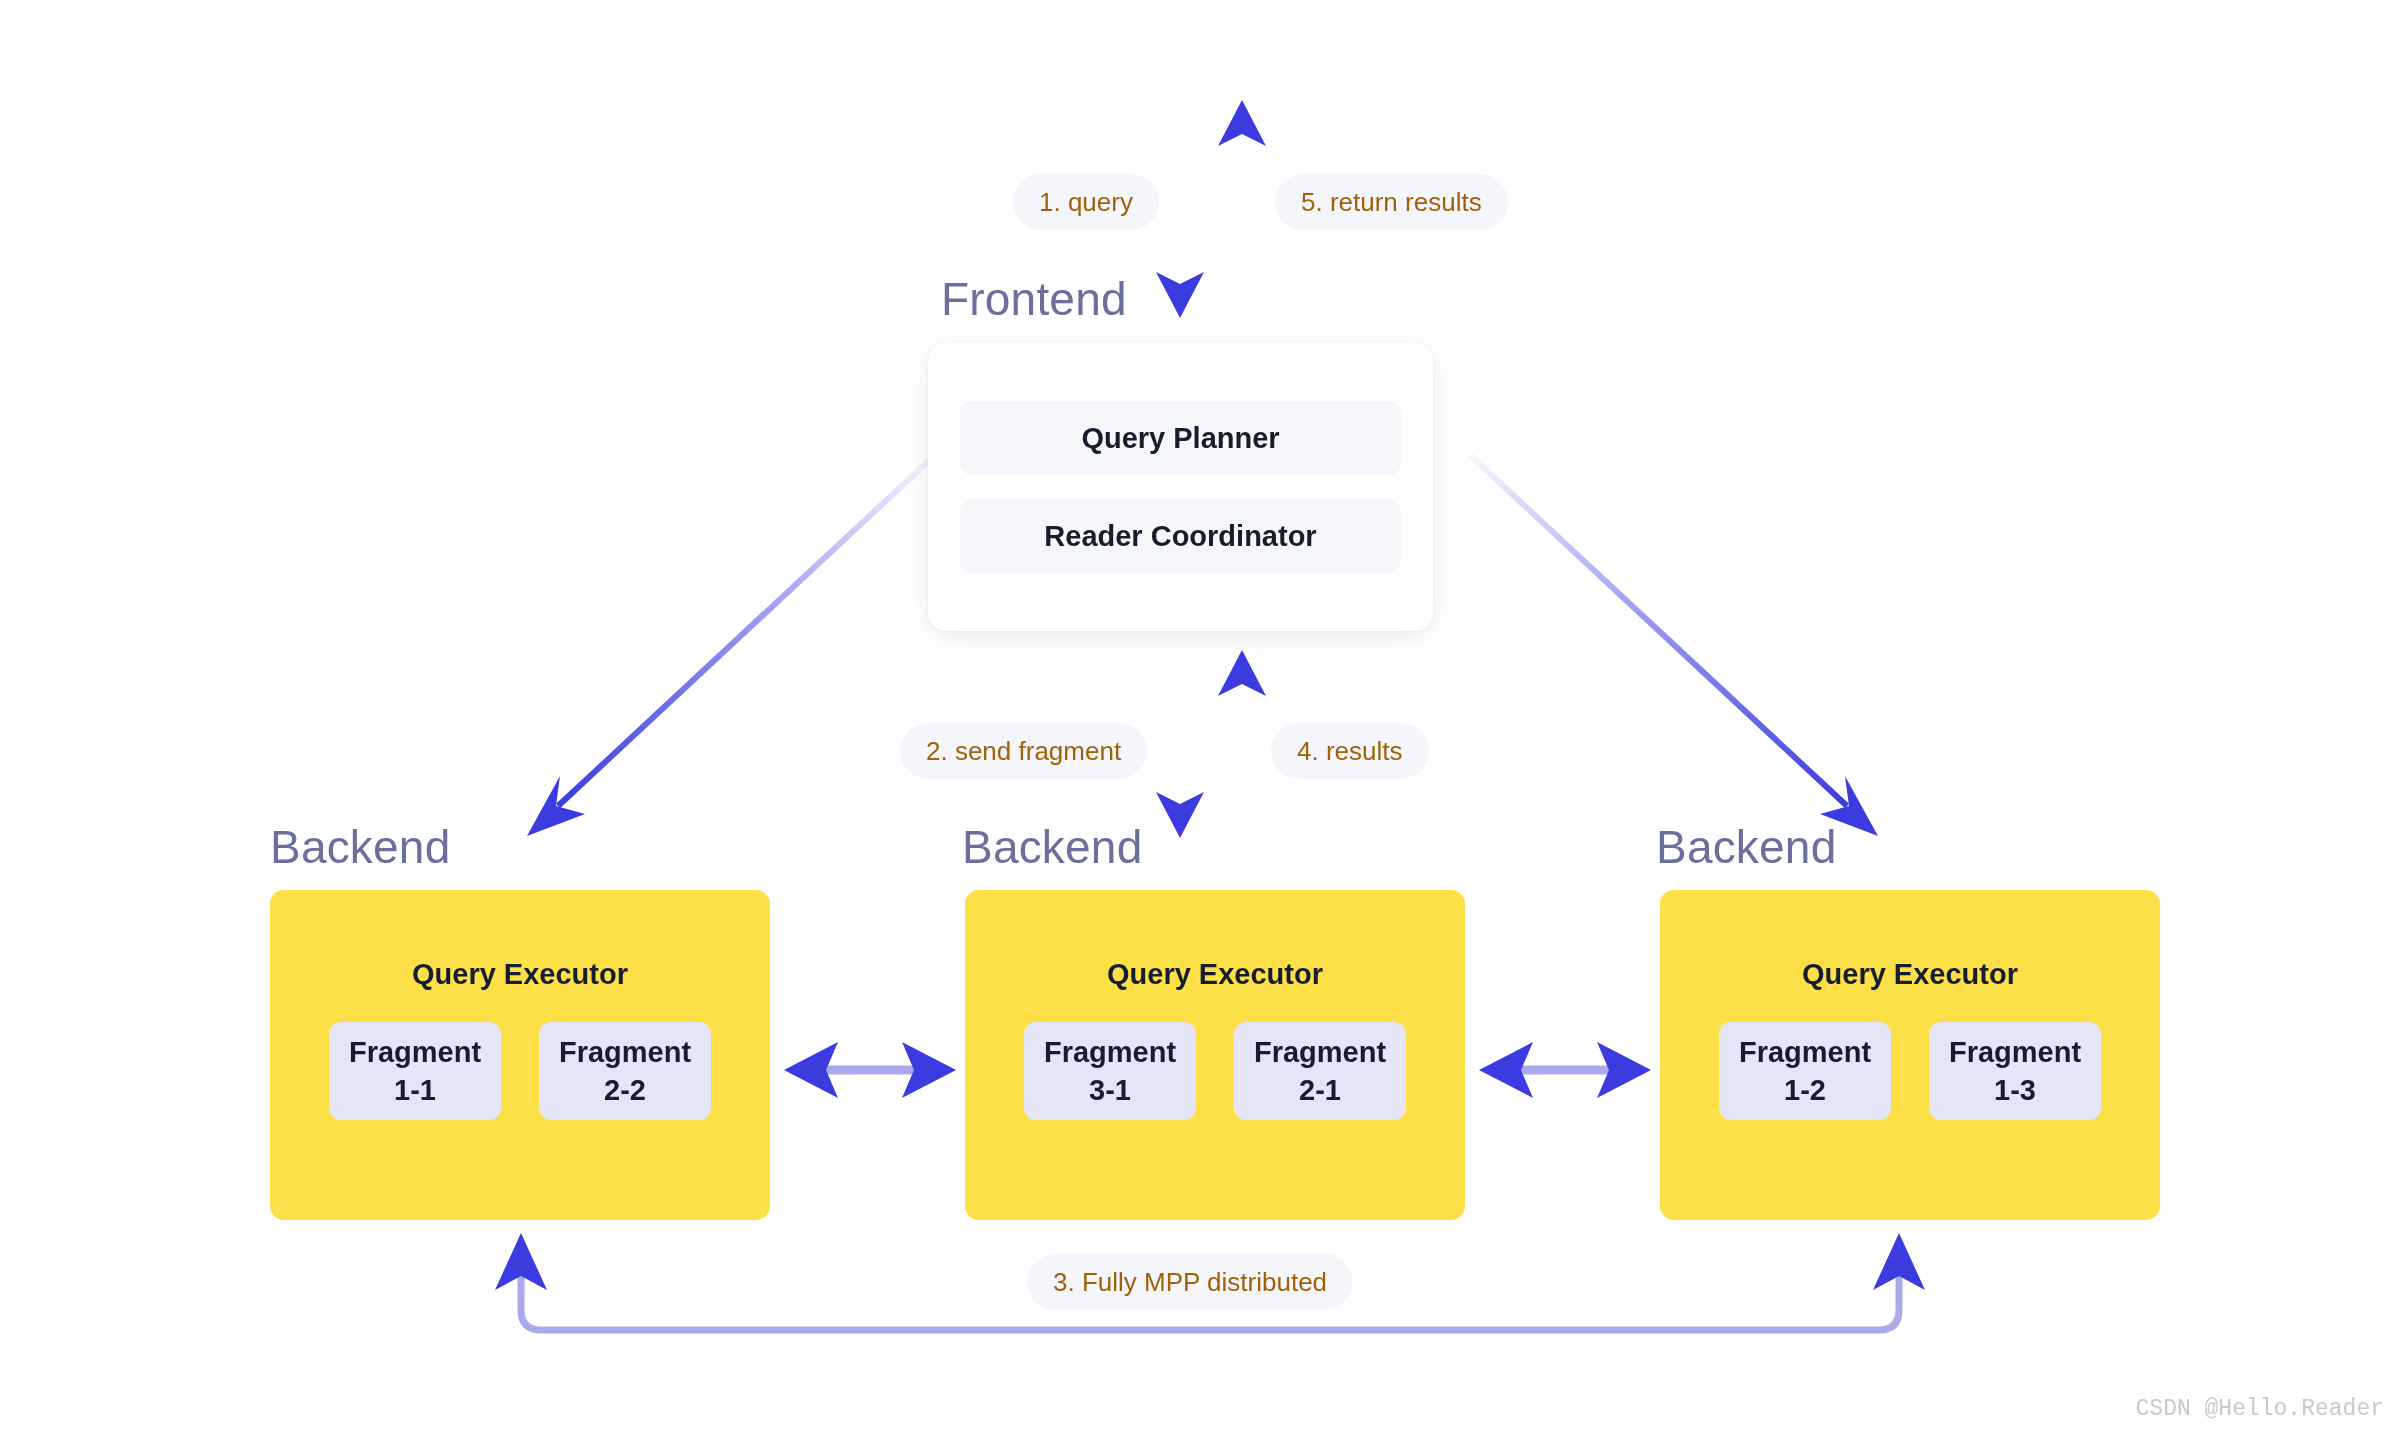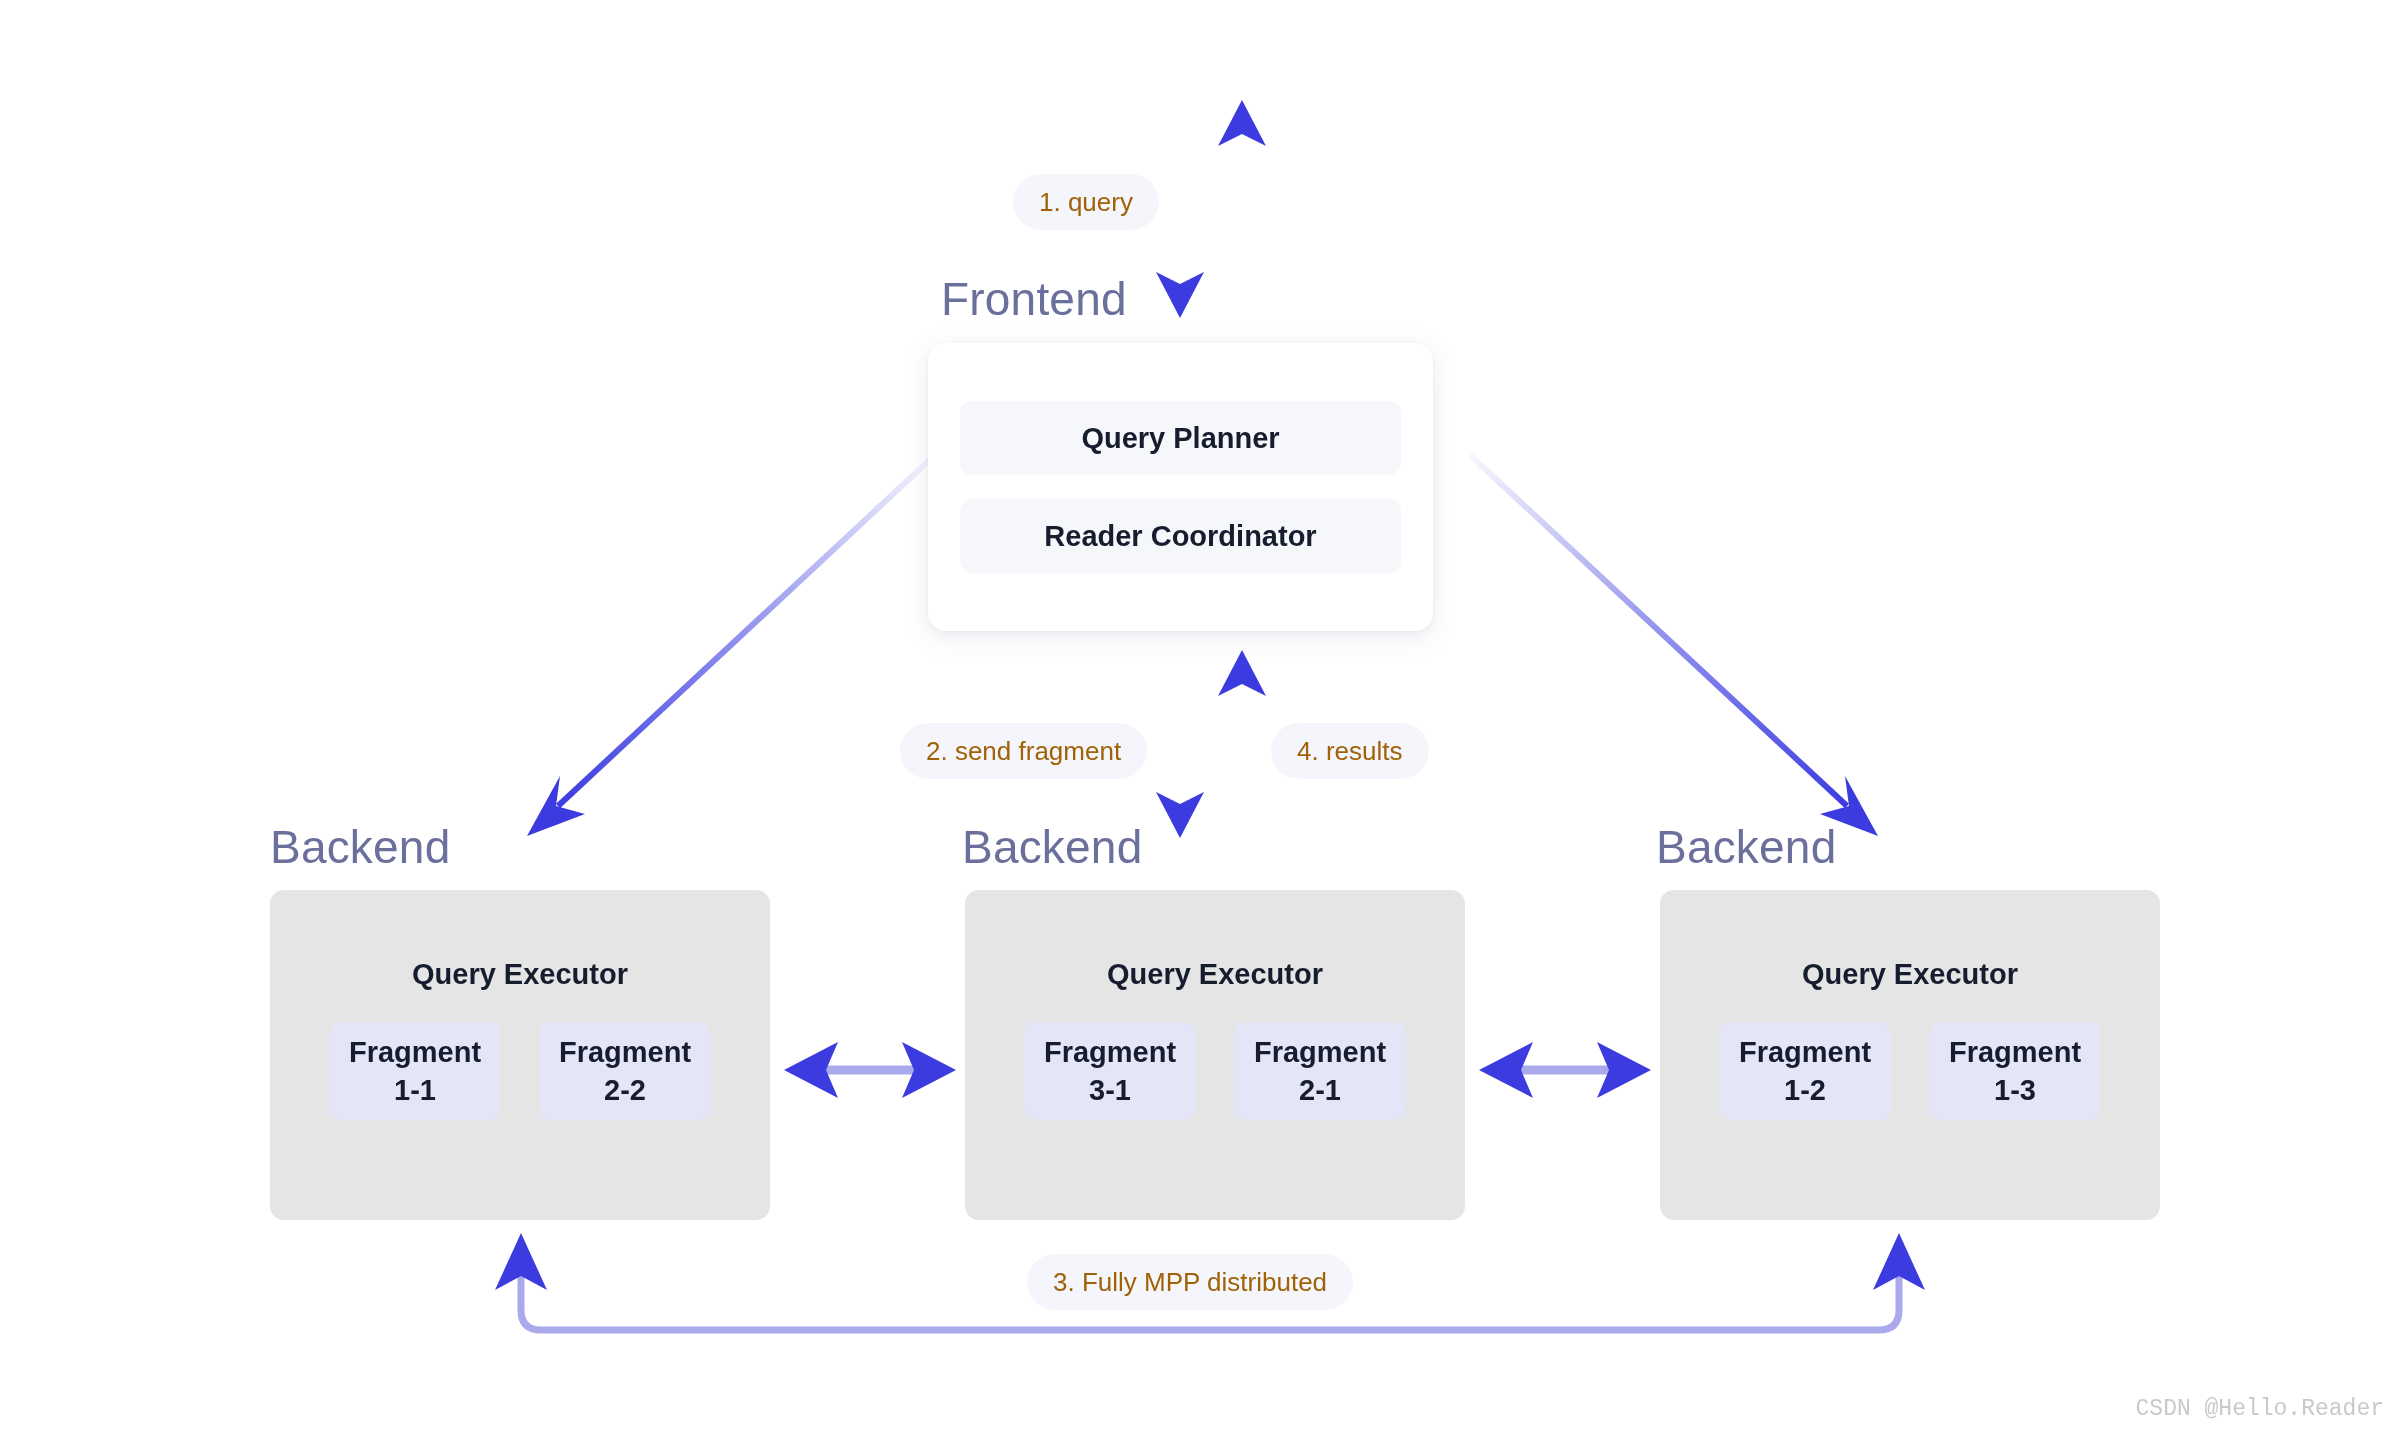--- a/index.html
+++ b/index.html
@@ -74,21 +74,21 @@
     justify-content: center;
     font-size: 29px;
     font-weight: bold;
     color: #161d2f;
     white-space: nowrap;
   }
 
   
   .be-box {
     position: absolute;
-    background: #e5e5e5;
+    background: #fde047;
     border-radius: 14px;
     box-sizing: border-box;
   }
   .be-title {
     position: absolute;
     left: 0;
     right: 0;
     top: 68px;
     text-align: center;
     font-size: 29px;
@@ -204,20 +204,21 @@
 
     <g>
       <line x1="1510" y1="1070" x2="1620" y2="1070" stroke="#a9a9ec" stroke-width="9"></line>
       <path d="M1479 1070 L1533 1042 L1521 1070 L1533 1098 Z" fill="#3b3be0"></path>
       <path d="M1651 1070 L1597 1042 L1609 1070 L1597 1098 Z" fill="#3b3be0"></path>
     </g>
   </svg>
 
   <div class="pill" style="left:1013px; top:174px;">1. query</div>
 
+  <div class="pill" style="left:1275px; top:174px;">5. return results</div>
 
   <div class="pill" style="left:900px; top:723px;">2. send fragment</div>
 
   <div class="pill" style="left:1271px; top:723px;">4. results</div>
 
   <div class="pill" style="left:1027px; top:1254px;">3. Fully MPP distributed</div>
 
   <div class="tier-label" style="left:941px; top:272px;">Frontend</div>
 
   <div class="tier-label" style="left:270px; top:820px;">Backend</div>

